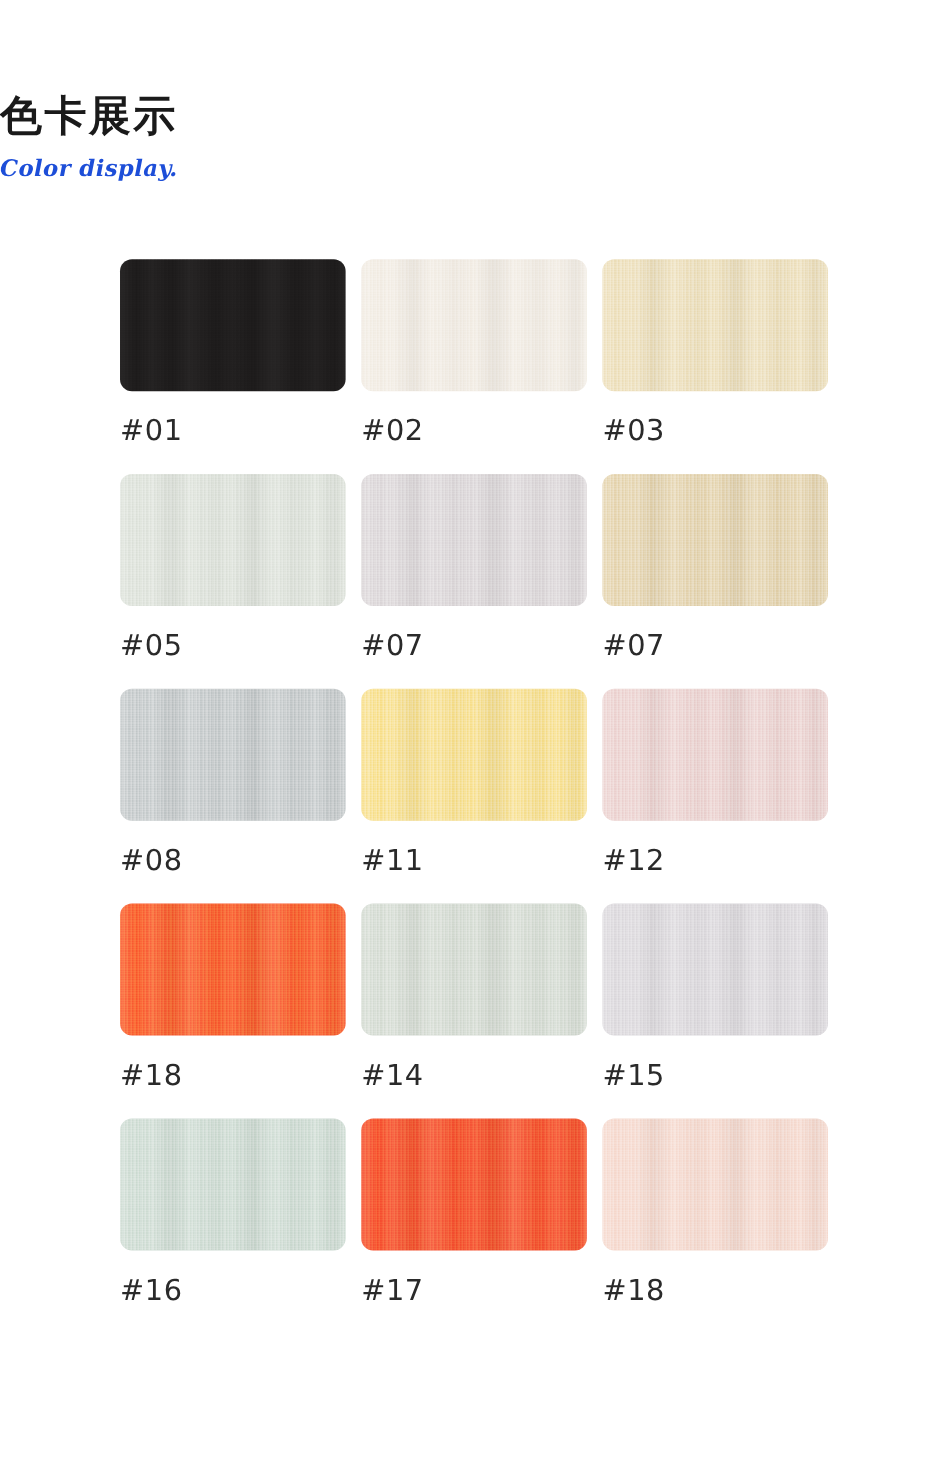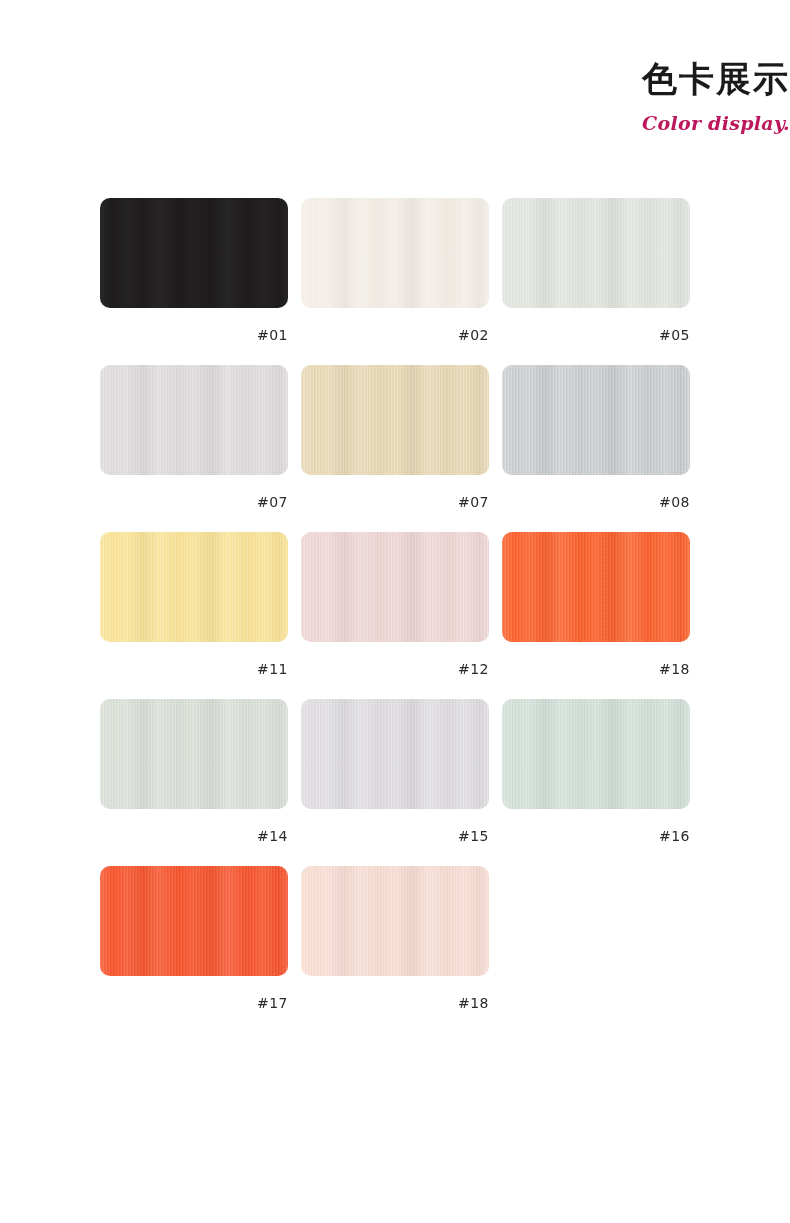--- a/index.html
+++ b/index.html
@@ -19,38 +19,38 @@
 
   .page {
     width: 790px;
     height: 1223px;
     box-sizing: border-box;
     background: #fff;
   }
 
   
   .header {
-    padding-top: 58px;
-    text-align: right;
+    padding-top: 76px;
+    text-align: left;
   }
   .title {
     font-size: 35px;
     font-weight: 700;
     letter-spacing: 2px;
     color: #1a1a1a;
     line-height: 1.2;
     margin: 0;
     font-family: "DejaVu Sans", "Liberation Sans", sans-serif;
   }
   .subtitle {
     margin: 12px 0 0 0;
     font-size: 19px;
     font-style: italic;
     font-weight: 700;
-    color: #be185d;
+    color: #1d4ed8;
     letter-spacing: 0.3px;
     font-family: "DejaVu Serif", "Liberation Serif", serif;
   }
 
   
   .grid {
     width: 590px;
     margin: 0 auto;
     padding-top: 64px;
     display: grid;
@@ -113,22 +113,22 @@
         rgba(255,255,255,0.09) 87%,
         rgba(0,0,0,0.04) 95%,
         rgba(255,255,255,0.12) 100%);
     pointer-events: none;
     opacity: 0.9;
   }
   .swatch.dark::before { opacity: 0.22; }
   .swatch.dark::after  { opacity: 0.30; }
 
   .label {
-    text-align: right;
-    font-size: 14px;
+    text-align: left;
+    font-size: 24px;
     color: #2a2a2a;
     letter-spacing: 0.5px;
     padding-top: 19px;
     padding-bottom: 22px;
     font-family: "DejaVu Sans", "Liberation Sans", sans-serif;
   }
 </style>
 </head>
 <body>
 
@@ -142,20 +142,24 @@
   <div class="grid" id="swatch-grid">
       <div class="cell">
         <div class="swatch dark" title="#01" style="background-color: rgb(28, 26, 26);"></div>
         <div class="label">#01</div>
       </div>
       <div class="cell">
         <div class="swatch" title="#02" style="background-color: rgb(242, 236, 227);"></div>
         <div class="label">#02</div>
       </div>
       <div class="cell">
+        <div class="swatch" title="#03" style="background-color: rgb(237, 223, 186);"></div>
+        <div class="label">#03</div>
+      </div>
+      <div class="cell">
         <div class="swatch" title="#05" style="background-color: rgb(221, 226, 218);"></div>
         <div class="label">#05</div>
       </div>
       <div class="cell">
         <div class="swatch" title="#06" style="background-color: rgb(220, 215, 217);"></div>
         <div class="label">#07</div>
       </div>
       <div class="cell">
         <div class="swatch" title="#07" style="background-color: rgb(229, 212, 174);"></div>
         <div class="label">#07</div>

